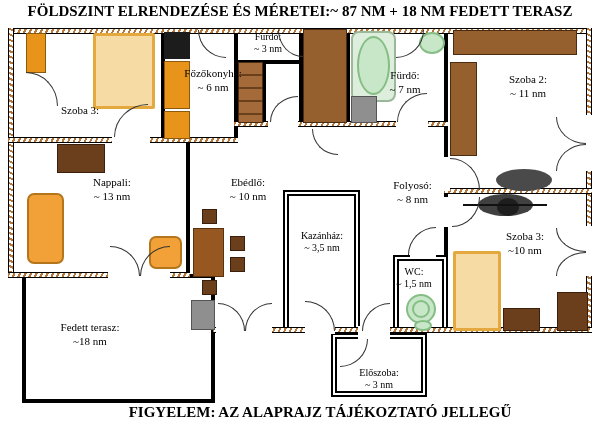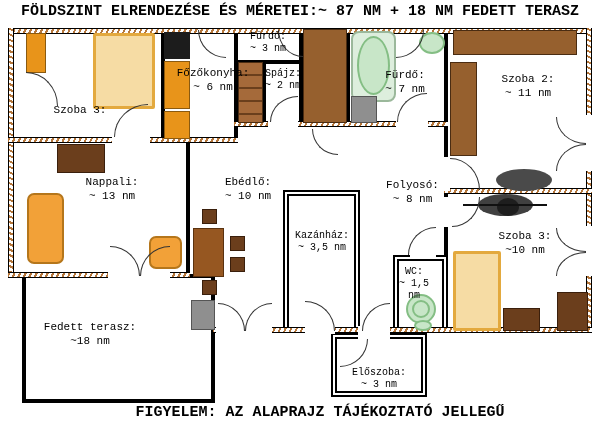--- a/index.html
+++ b/index.html
@@ -1,17 +1,17 @@
 <!DOCTYPE html>
 <html><head>
 <meta charset="utf-8">
 <style>
   html,body{margin:0;padding:0;background:#fff;}
   .stage{position:relative;width:600px;height:443px;background:#fff;overflow:hidden;
-         font-family:Liberation Mono, monospace;}
+         font-family:Liberation Serif, serif;}
   .title{position:absolute;left:0;top:3px;width:600px;text-align:center;
          font-size:15px;font-weight:bold;color:#000;letter-spacing:0px;}
   .footer{position:absolute;left:0;top:404px;width:640px;text-align:center;
          font-size:15px;font-weight:bold;color:#000;}
   .room{position:absolute;background:#fff;border:4px solid #000;box-sizing:border-box;}
   .dbl{border:6px double #000;}
   .wallh{position:absolute;box-sizing:border-box;
          background:repeating-linear-gradient(115deg,#b5763a 0 2px,#fff 2px 5px);
          border-top:1.5px solid #000;border-bottom:1.5px solid #000;}
   .wallv{position:absolute;box-sizing:border-box;
@@ -136,24 +136,20 @@
     <div>Szoba 3:</div>
     </div>
   <div class="lbl" style="left:163px;top:66px;width:100px;">
     <div>Főzőkonyha:</div>
       <div>~ 6 nm</div>
     </div>
   <div class="lbl s" style="left:232px;top:31px;width:72px;">
     <div>Fürdő:</div>
       <div>~ 3 nm</div>
     </div>
-  <div class="lbl s" style="left:252px;top:68px;width:62px;">
-    <div>Spájz:</div>
-      <div>~ 2 nm</div>
-    </div>
   <div class="lbl" style="left:360px;top:68px;width:90px;">
     <div>Fürdő:</div>
       <div>~ 7 nm</div>
     </div>
   <div class="lbl" style="left:478px;top:72px;width:100px;">
     <div>Szoba 2:</div>
       <div>~ 11 nm</div>
     </div>
   <div class="lbl" style="left:62px;top:175px;width:100px;">
     <div>Nappali:</div>

